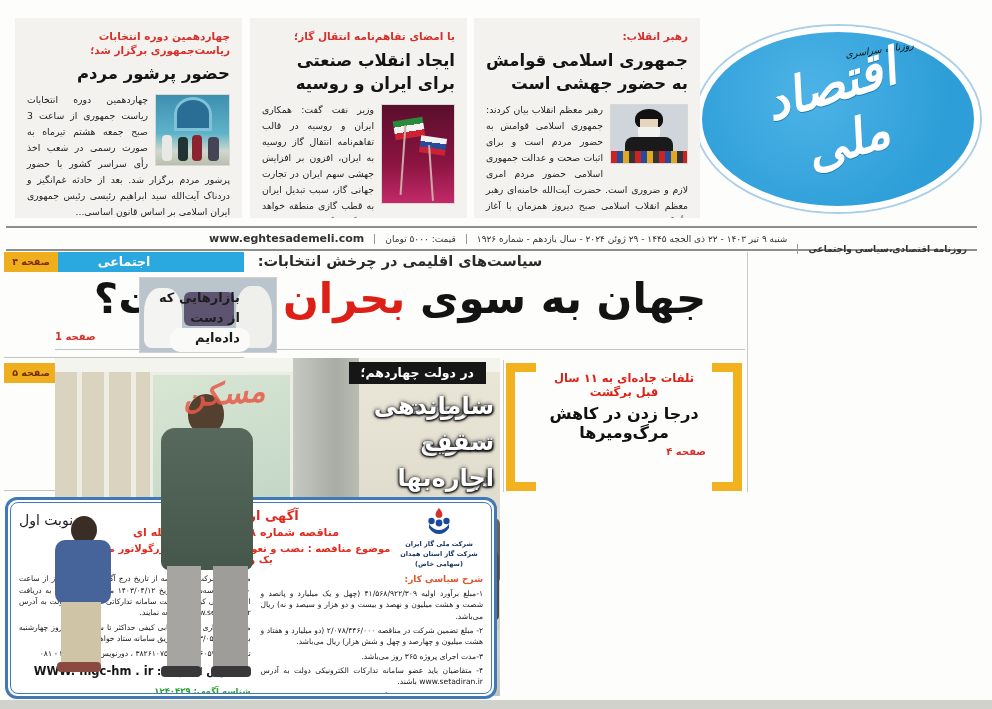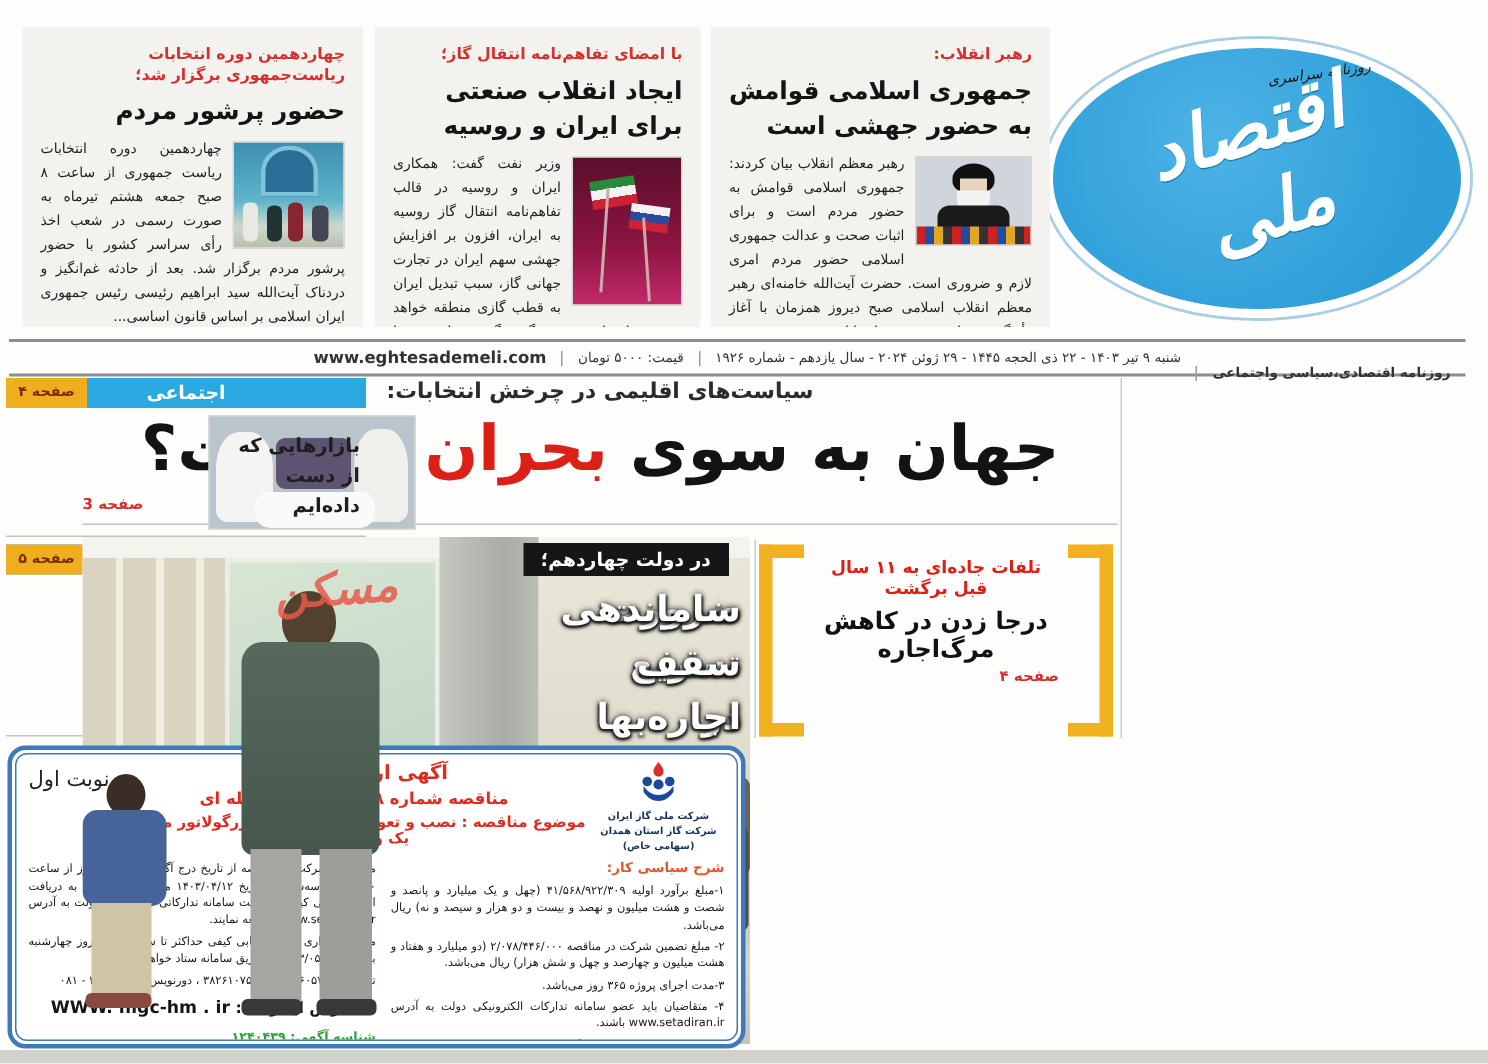--- a/index.html
+++ b/index.html
@@ -130,35 +130,35 @@
   <div class="tbox" style="right:750px;width:227px;">
     <div class="kicker">چهاردهمین دوره انتخابات ریاست‌جمهوری برگزار شد؛</div>
     <h2>حضور پرشور مردم</h2>
     <div class="ph" style="width:73px;height:70px;background:linear-gradient(180deg,#3d8fb0,#5fb3c9 55%,#cfd8ce 80%,#b8bfae);">
       <div style="left:18px;top:2px;width:38px;height:34px;border-radius:50% 50% 0 0;background:#2a6e96;box-shadow:inset 0 0 0 3px #7fc3da;"></div>
       <div style="left:6px;top:40px;width:10px;height:26px;border-radius:4px;background:#e8e8e4;"></div>
       <div style="left:22px;top:42px;width:10px;height:24px;border-radius:4px;background:#233;"></div>
       <div style="left:36px;top:40px;width:10px;height:26px;border-radius:4px;background:#8a2430;"></div>
       <div style="left:52px;top:42px;width:11px;height:24px;border-radius:4px;background:#445;"></div>
     </div>
-    <div class="body">چهاردهمین دوره انتخابات ریاست جمهوری از ساعت ۸ صبح جمعه هشتم تیرماه به صورت رسمی در شعب اخذ رأی سراسر کشور با حضور پرشور مردم برگزار شد. بعد از حادثه غم‌انگیز و دردناک آیت‌الله سید ابراهیم رئیسی رئیس جمهوری ایران اسلامی بر اساس قانون اساسی...</div>
+    <div class="body">چهاردهمین دوره انتخابات ریاست جمهوری از ساعت 3 صبح جمعه هشتم تیرماه به صورت رسمی در شعب اخذ رأی سراسر کشور با حضور پرشور مردم برگزار شد. بعد از حادثه غم‌انگیز و دردناک آیت‌الله سید ابراهیم رئیسی رئیس جمهوری ایران اسلامی بر اساس قانون اساسی...</div>
 
   </div>
 
   <div class="datebar">
     <span class="cell" style="font-weight:bold;margin-top:20px;">روزنامه اقتصادی،سیاسی واجتماعی</span>
     <span class="cell">شنبه ۹ تیر ۱۴۰۳ - ۲۲ ذی الحجه ۱۴۴۵ - ۲۹ ژوئن ۲۰۲۴ - سال یازدهم - شماره ۱۹۲۶</span>
     <span class="cell">قیمت: ۵۰۰۰ تومان</span>
     <span class="cell site">www.eghtesademeli.com</span>
   </div>
 
   <div class="lead">
     <div class="kicker">سیاست‌های اقلیمی در چرخش انتخابات:</div>
     <h1><span>جهان به سوی </span><span class="red">بحران</span><span> یا نجات؟</span></h1>
-    <span class="pg">صفحه 3</span>
+    <span class="pg">صفحه 1</span>
   </div>
   <div class="hr" style="right:247px;width:690px;top:349px;"></div>
   <div class="vr" style="right:244px;top:252px;height:240px;"></div>
   <div class="vr" style="right:488px;top:360px;height:132px;"></div>
 
   <div class="sec-head" style="top:252px;">
     <span class="sec-tab">صفحه ۴</span>
     <span class="title">اجتماعی</span>
   </div>
   <div class="sphoto" style="left:139px;top:277px;width:136px;height:74px;background:#b9c4cc;">
@@ -182,21 +182,21 @@
     <div style="left:30px;top:62px;width:120px;height:16px;transform:rotate(-14deg);background:#d43333;"></div>
   </div>
   <div class="teaser" style="left:auto;right:752px;top:402px;width:96px;font-size:12.5px;">ایران رتبه ۲ رشد تولید و هفتمین تولیدکننده‌بزرگ نفت دنیا شد</div>
   <div class="hr" style="left:4px;width:480px;top:490px;"></div>
 
   <div class="bracket-box">
     <div class="brk l"></div>
     <div class="brk r"></div>
     <div class="inner">
       <div class="kicker">تلفات جاده‌ای به ۱۱ سال قبل برگشت</div>
-      <h3>درجا زدن در کاهش مرگ‌اجاره</h3>
+      <h3>درجا زدن در کاهش مرگ‌ومیرها</h3>
       <div class="pg">صفحه ۴</div>
     </div>
   </div>
 
   <div class="bigphoto">
     <div style="left:0;top:0;width:445px;height:14px;background:#f4f4ef;"></div>
     <div style="left:0;top:14px;width:95px;height:270px;background:repeating-linear-gradient(90deg,#d9d3bf 0 22px,#efece0 22px 27px);"></div>
     <div style="left:95px;top:14px;width:143px;height:278px;background:linear-gradient(160deg,#d9e6d4,#c3d7c7 55%,#cdddc9);box-shadow:inset 0 0 0 3px #eceee6;"></div>
     <div class="bp-sign" style="left:128px;top:18px;">مسکن</div>
     <div style="left:238px;top:0;width:66px;height:316px;background:linear-gradient(90deg,#c6c9c1,#a8aca4 65%,#babdb4);"></div>

